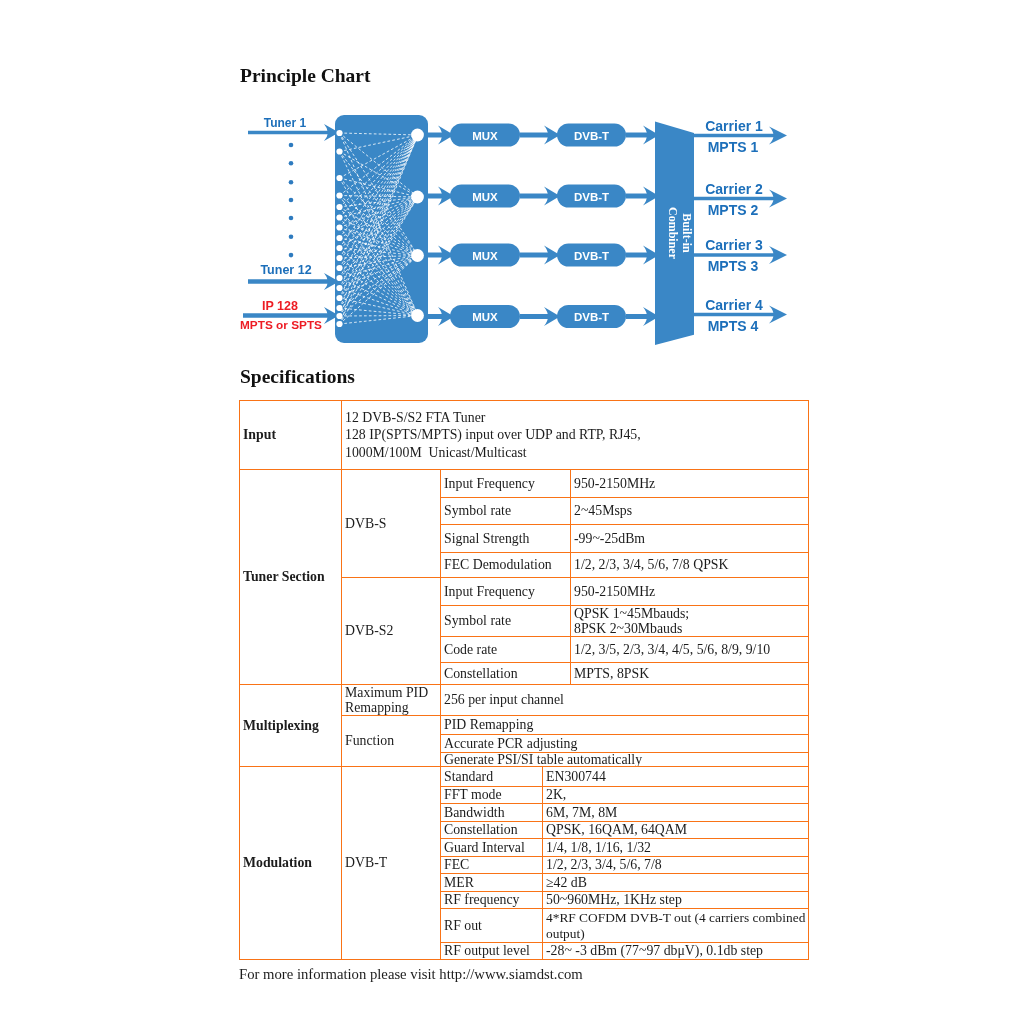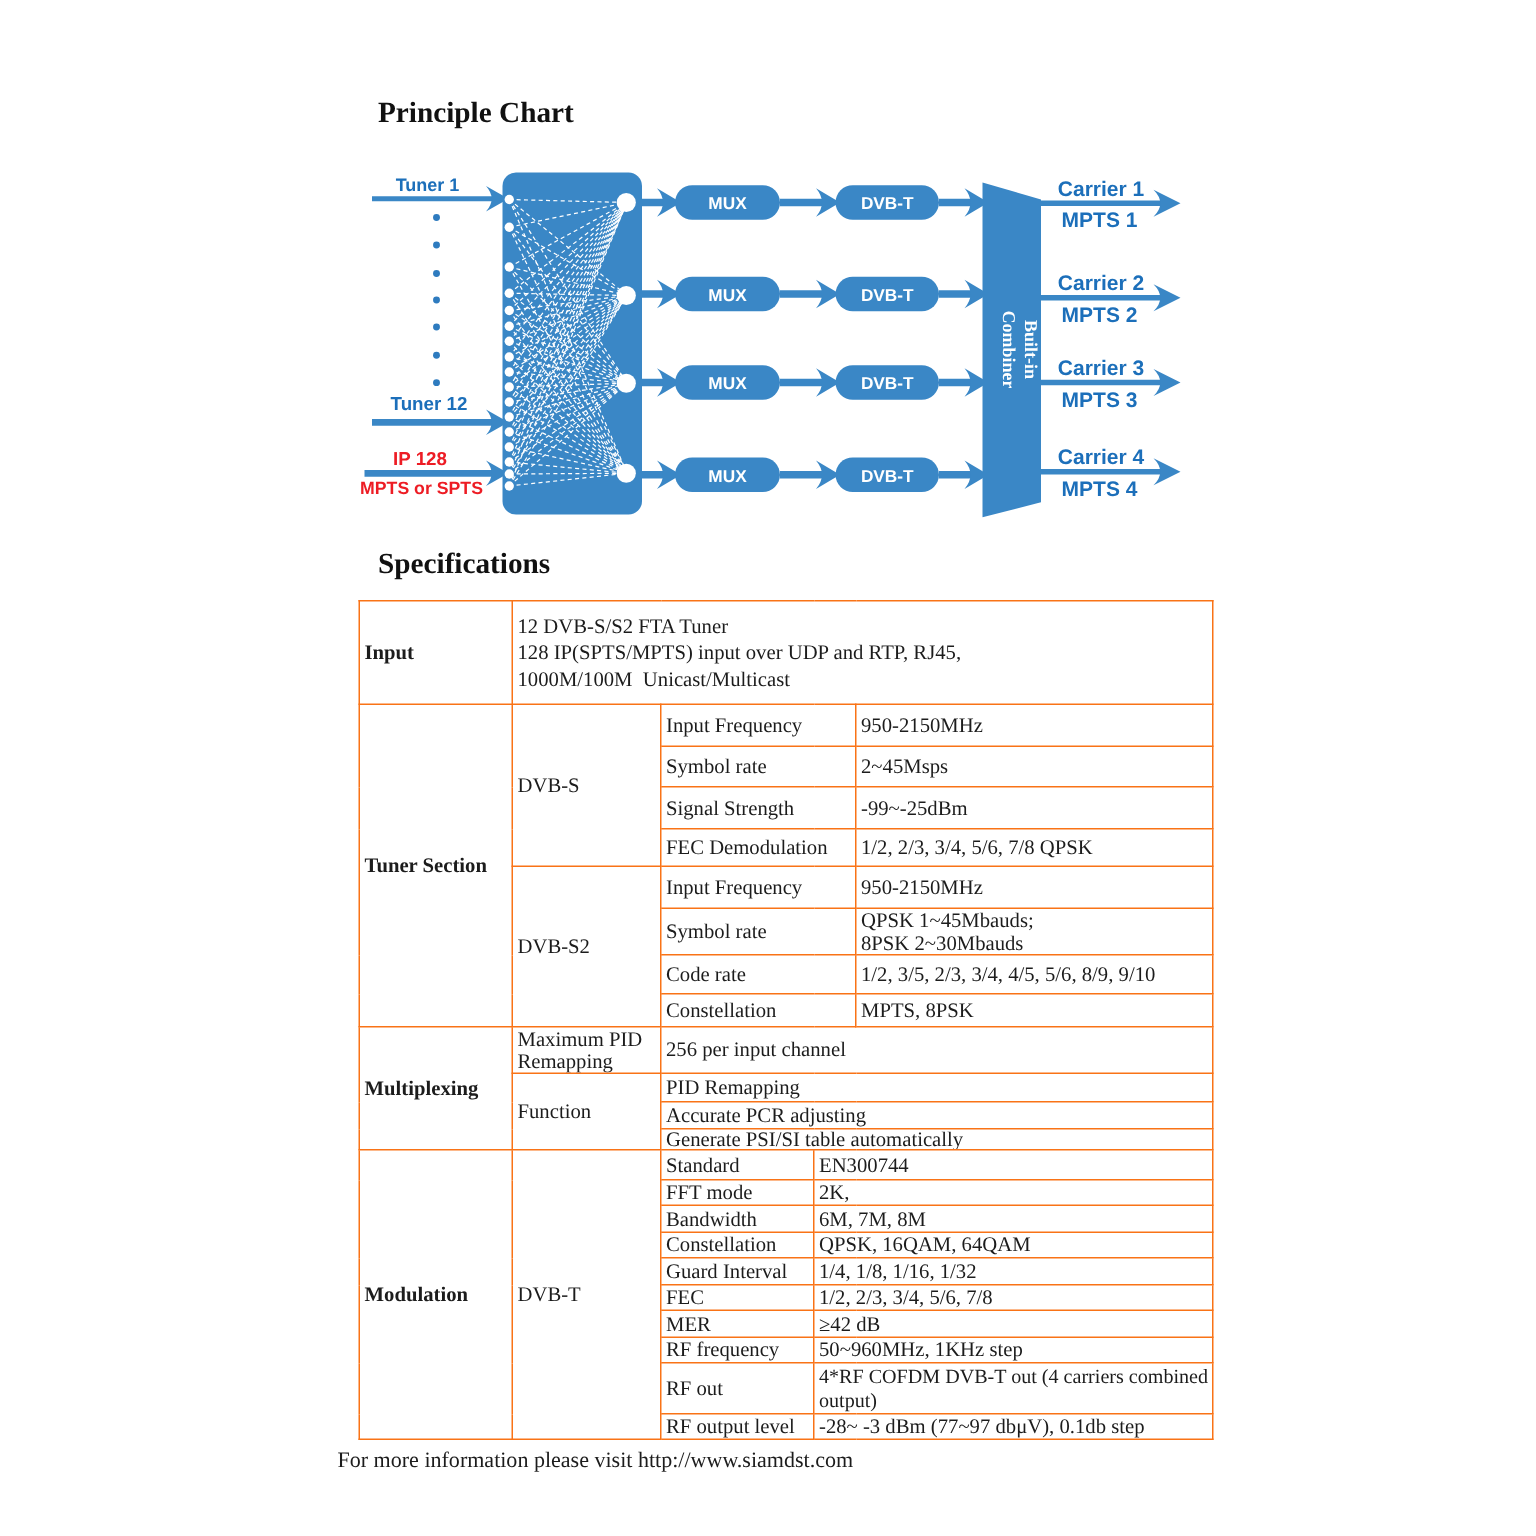--- a/index.html
+++ b/index.html
@@ -1,17 +1,17 @@
 <!DOCTYPE html>
 <html><head>
 <meta charset="utf-8">
 <style>
   html,body{margin:0;padding:0;background:#ffffff;}
   body{width:1024px;height:1024px;position:relative;font-family:"Liberation Serif",serif;color:#222;}
-  .h1{position:absolute;left:252px;font-size:19.5px;font-weight:bold;color:#111;font-family:"Liberation Serif",serif;}
+  .h1{position:absolute;left:240px;font-size:19.5px;font-weight:bold;color:#111;font-family:"Liberation Serif",serif;}
   #diag{position:absolute;left:0;top:0;}
   table{border-collapse:collapse;table-layout:fixed;}
   td{border:1px solid #f97316;font-size:13.8px;line-height:16px;padding:0 0 0 3px;vertical-align:middle;color:#1c1c1c;overflow:hidden;}
   #spec{position:absolute;left:239px;top:400px;}
 </style>
 </head>
 <body>
 <div class="h1" style="top:64.5px;">Principle Chart</div>
 <div class="h1" style="top:366px;">Specifications</div>
 
@@ -293,13 +293,13 @@
           <td colspan="2" style="line-height:15.5px;white-space:nowrap;font-size:13.4px">4*RF COFDM DVB-T out (4 carriers combined<br>output)</td>
         </tr>
         <tr style="height:17px">
           <td>RF output level</td>
           <td colspan="2">-28~ -3 dBm (77~97 dbμV), 0.1db step</td>
         </tr>
       </tbody>
     </table>
   </div>
 
-<div style="position:absolute;left:225px;top:966px;font-size:14.7px;color:#1c1c1c;">For more information please visit http://www.siamdst.com</div>
+<div style="position:absolute;left:239px;top:966px;font-size:14.7px;color:#1c1c1c;">For more information please visit http://www.siamdst.com</div>
 
 </body></html>

